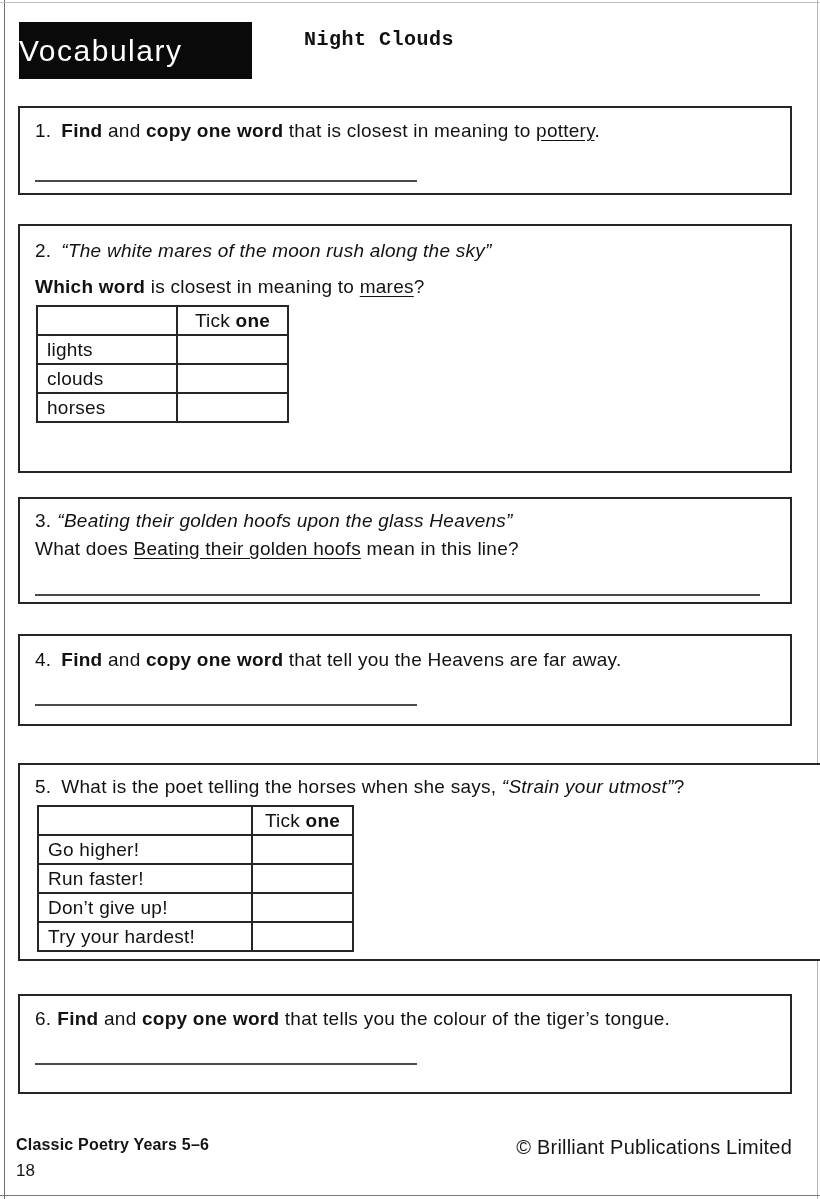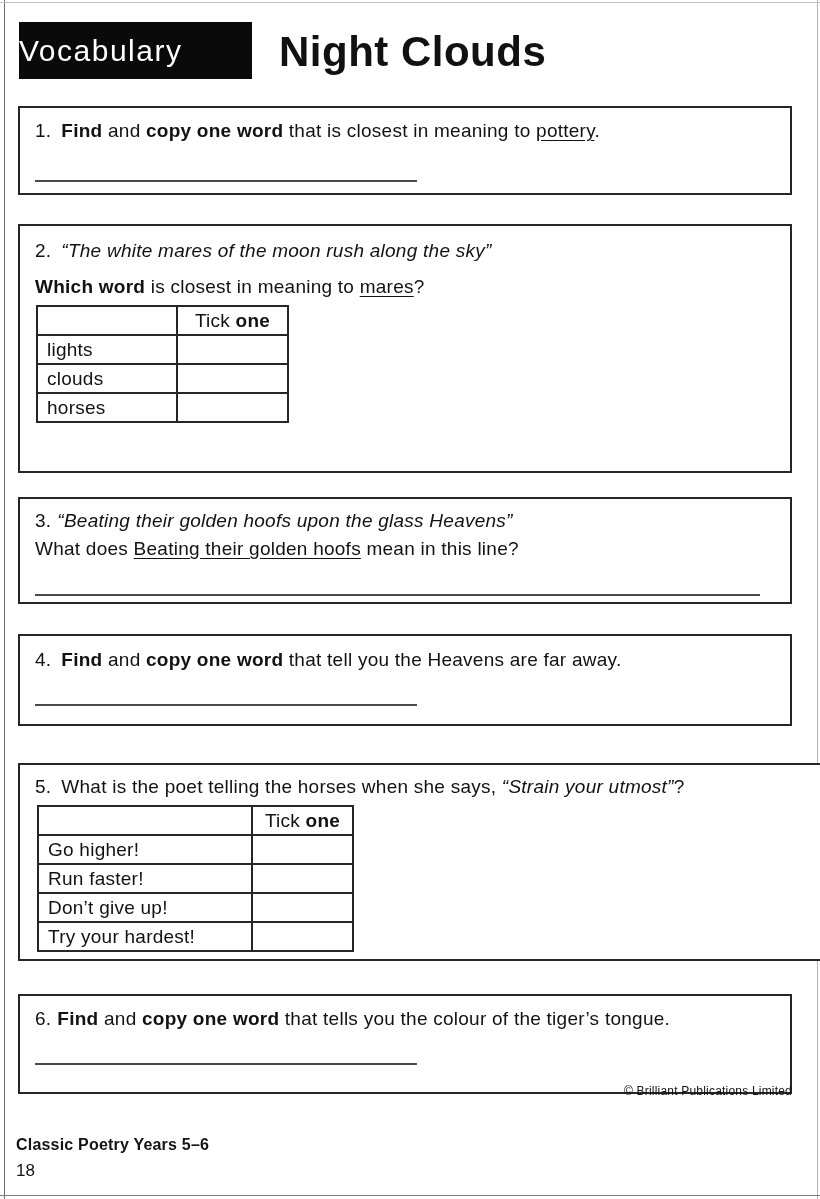--- a/index.html
+++ b/index.html
@@ -17,23 +17,23 @@
   .edge-top{position:absolute;left:0;top:2px;width:820px;height:1px;background:#c2c2c2;}
   .edge-bottom{position:absolute;left:0;top:1195px;width:820px;height:1px;background:#7a7a7a;}
 
   .badge{
     position:absolute;left:19px;top:22px;width:233px;height:57px;
     background:#0a0a0a;color:#ffffff;
     display:flex;align-items:center;justify-content:flex-start;
     font-size:30px;letter-spacing:1.5px;
   }
   .title{
-    position:absolute;left:279px;top:28px;
-    font-family:Liberation Sans, sans-serif;
-    font-weight:bold;font-size:42px;color:#111;
+    position:absolute;left:304px;top:28px;
+    font-family:Liberation Mono, monospace;
+    font-weight:bold;font-size:20px;color:#111;
     letter-spacing:0.5px;
   }
 
   .qbox{
     position:absolute;left:18px;width:770px;
     border:2px solid #262626;background:#fff;
   }
   .q-line{
     position:absolute;left:15px;right:10px;
     font-size:19px;line-height:26px;letter-spacing:0.25px;color:#121212;
@@ -52,21 +52,21 @@
   table.tick td{
     border:2px solid #262626;height:27px;
     font-size:19px;letter-spacing:0.25px;color:#121212;
     padding:0 0 0 9px;vertical-align:middle;white-space:nowrap;overflow:hidden;
   }
   table.tick td.tickcol{padding:0;text-align:center;}
   .t2 td.c1{width:129px;} .t2 td.c2{width:109px;}
   .t5 td.c1{width:203px;} .t5 td.c2{width:99px;}
 
   .footer-series{position:absolute;left:16px;top:1136px;font-size:16px;font-weight:bold;letter-spacing:0.2px;}
-  .footer-pub{position:absolute;right:28px;top:1084px;font-size:12px;letter-spacing:0.2px;}
+  .footer-pub{position:absolute;right:28px;top:1136px;font-size:20px;letter-spacing:0.2px;}
   .footer-page{position:absolute;left:16px;top:1161px;font-size:17px;}
 </style>
 </head>
 <body>
 
 <div class="page">
   <div class="edge-left"></div>
   <div class="edge-right"></div>
   <div class="edge-top"></div>
   <div class="edge-bottom"></div>

